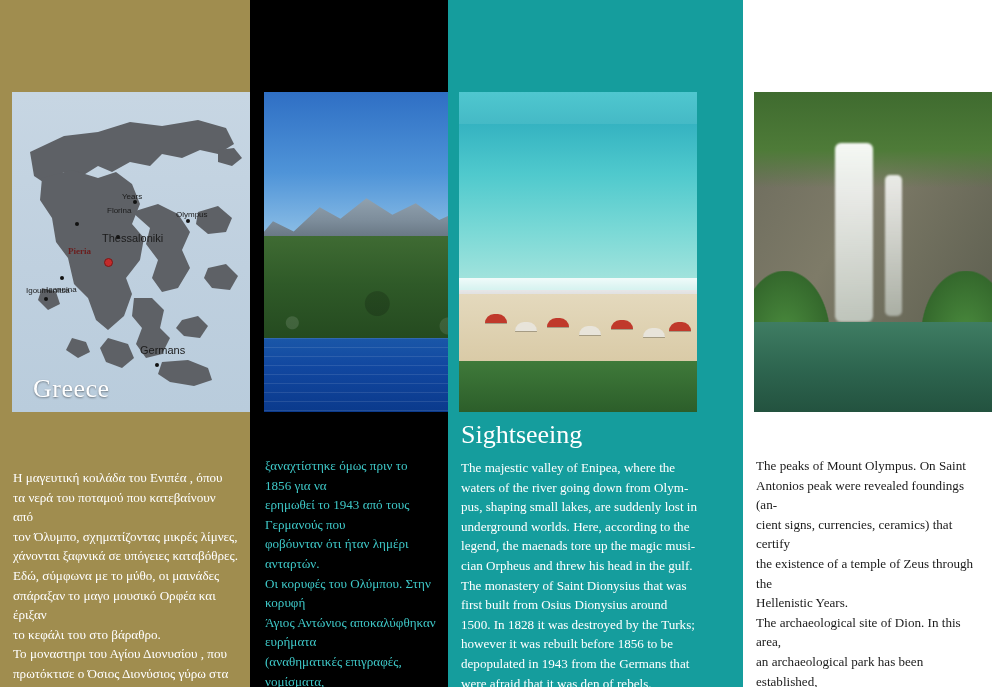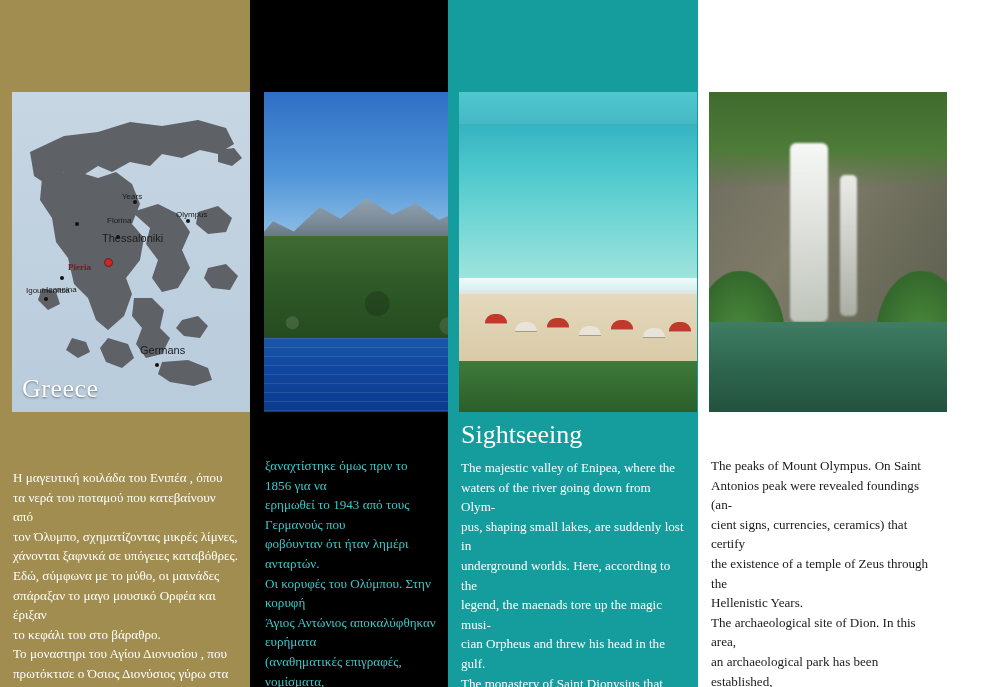--- a/index.html
+++ b/index.html
@@ -21,21 +21,21 @@
     flex-direction: row;
   }
   .panel {
     position: relative;
     height: 687px;
     box-sizing: border-box;
     overflow: hidden;
   }
   .panel-1 { width: 250px; background: #a08d4f; }
   .panel-2 { width: 198px; background: #000000; }
-  .panel-3 { width: 250px; background: #159d9d; }
+  .panel-3 { width: 295px; background: #159d9d; }
   .panel-4 { width: 250px; background: #ffffff; }
 
   
   .img-frame {
     position: absolute;
     left: 12px;
     top: 92px;
     width: 238px;
     height: 320px;
     overflow: hidden;
@@ -52,21 +52,21 @@
     height: 100%;
     background: #c9d7e4;
   }
   .map-sea {
     position: absolute;
     inset: 0;
     background: linear-gradient(180deg,#c7d6e3 0%, #bfd0df 55%, #b9ccdc 100%);
   }
   .map-label-country {
     position: absolute;
-    left: 10px;
+    left: 21px;
     bottom: 8px;
     color: #ffffff;
     font-size: 26px;
     font-family: "Liberation Serif", serif;
     letter-spacing: 0.5px;
     text-shadow: 0 1px 2px rgba(0,0,0,.45);
   }
   .map-city {
     position: absolute;
     color: #1b1b1b;
@@ -81,21 +81,20 @@
     height: 4px;
     border-radius: 50%;
     background: #111;
   }
   .map-region {
     position: absolute;
     color: #6b1d1d;
     font-size: 9px;
     font-family: "Liberation Serif", serif;
     font-weight: bold;
-    margin-top: 16px;
   }
   .map-region-dot {
     position: absolute;
     width: 7px;
     height: 7px;
     border-radius: 50%;
     background: #c32b2b;
     border: 1px solid #7a1717;
   }
 
@@ -249,21 +248,21 @@
           </g>
         </svg>
 
         <span class="map-dot" style="left:104px; top:143px;"></span>
         <span class="map-city big" style="left:90px; top:140px;">Thessaloniki</span>
 
         <span class="map-dot" style="left:143px; top:271px;"></span>
         <span class="map-city big" style="left:128px; top:252px;">Germans</span>
 
         <span class="map-dot" style="left:63px; top:130px;"></span>
-        <span class="map-city" style="left:48px; top:124px;padding-left:47px;">Florina</span>
+        <span class="map-city" style="left:48px; top:114px;padding-left:47px;">Florina</span>
 
         <span class="map-dot" style="left:48px; top:184px;"></span>
         <span class="map-city" style="left:34px; top:193px;">Ioannina</span>
 
         <span class="map-dot" style="left:32px; top:205px;"></span>
         <span class="map-city" style="left:14px; top:194px;">Igoumenitsa</span>
 
         <span class="map-dot" style="left:174px; top:127px;"></span>
         <span class="map-city" style="left:164px; top:118px;">Olympus</span>
 

